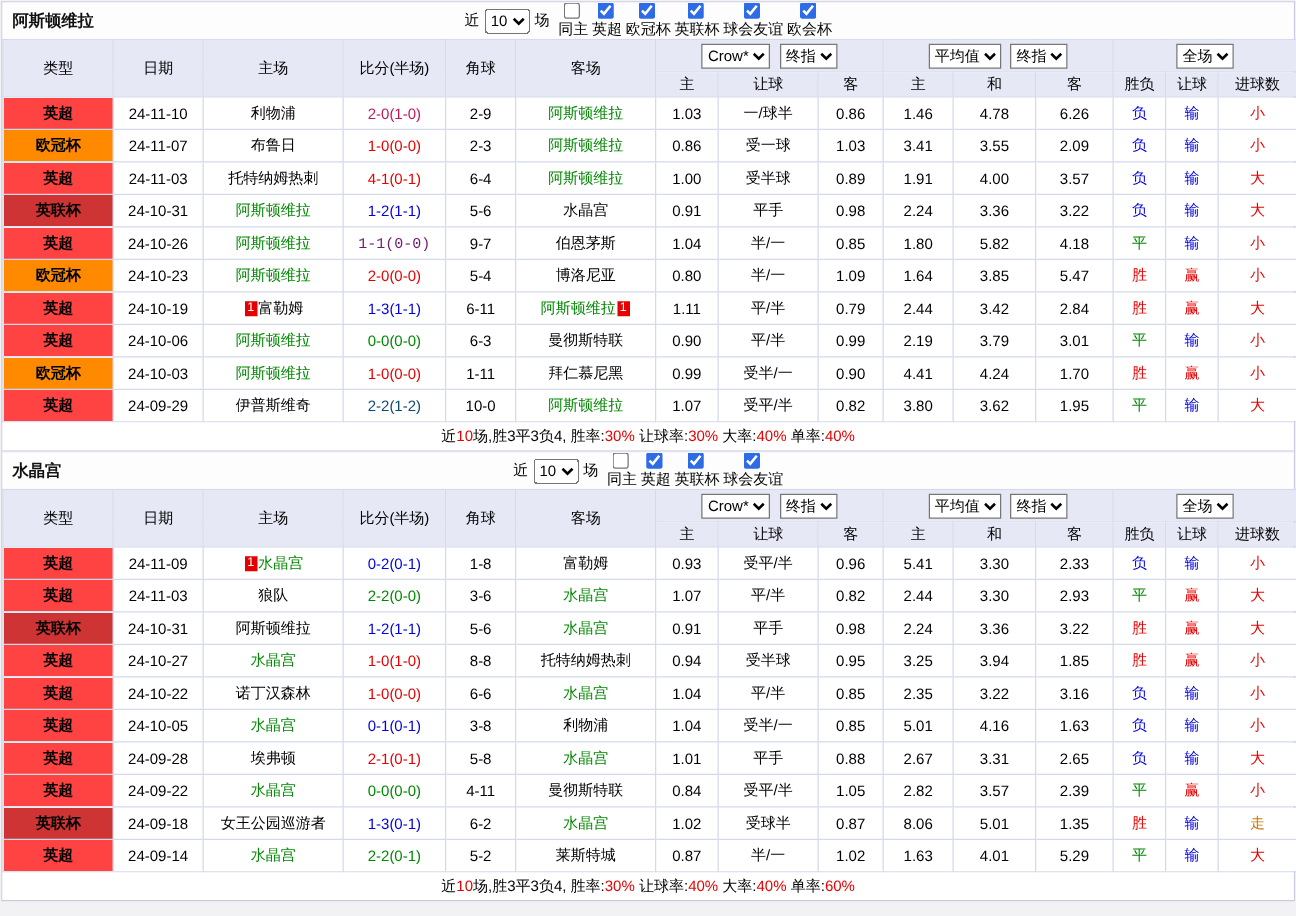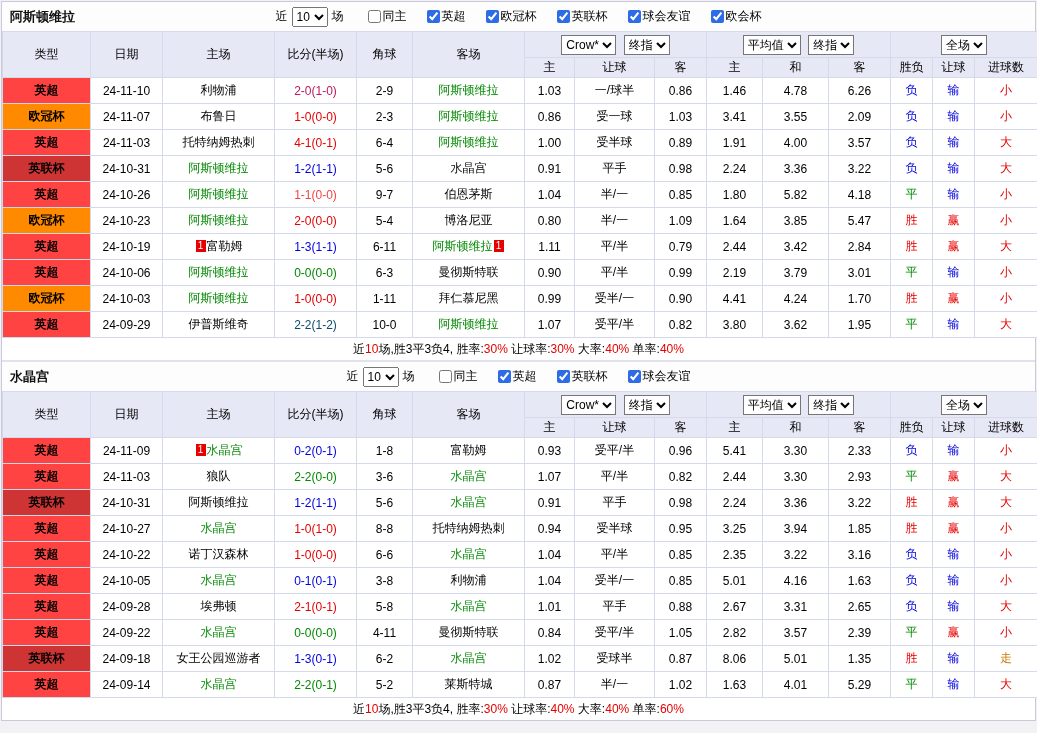--- a/index.html
+++ b/index.html
@@ -9,21 +9,21 @@
   .topbar{height:23px;background:#0c0c8c;color:#fff;display:flex;align-items:center;justify-content:center;gap:12px;font-size:13px;}
   .topbar-title{font-weight:bold;letter-spacing:1px;}
   .radio-opt{display:inline-flex;align-items:center;gap:3px;font-size:12px;cursor:pointer;color:#fff;}
   .radio-opt input{margin:0;width:12px;height:12px;accent-color:#4d8bf5;}
   .section{border-top:2px solid #e2e2ec;}
   .section:first-of-type{border-top:none;}
   .section-bar{position:relative;height:29px;display:flex;align-items:center;justify-content:center;font-size:12px;background:#fdfdfe;}
   .team-title{position:absolute;left:8px;top:0;height:29px;display:flex;align-items:center;font-weight:bold;font-size:13px;color:#111;}
   .filter{display:flex;align-items:center;gap:4px;color:#000;}
   .filter select{font-size:12px;height:20px;}
-  .check-item{display:inline-flex;align-items:center;margin-left:20px;cursor:pointer;}
+  .check-item{display:inline-flex;align-items:center;margin-left:3px;cursor:pointer;flex-direction:column;}
   .check-item input{margin:0 2px 0 0;width:13px;height:13px;accent-color:#2e6be6;}
   table.grid{border-collapse:collapse;table-layout:fixed;width:100%;font-size:12px;text-align:center;}
   .grid th,.grid td{border:1px solid #d5daeb;padding:0 2px;white-space:nowrap;overflow:hidden;}
   .grid thead th{background:#e6e8f5;font-weight:normal;color:#000;}
   .grid tr.hrow1 th{height:26px;}
   .grid tr.hrow2 th{height:20px;}
   .grid tbody td{height:26px;color:#000;background:#fff;}
   td.c-league{color:#fff;font-weight:bold;padding:0;}
   .sel-cell select{font-size:12px;height:20px;margin:0 2px;background:#fff;}
   .team-green{color:#008800;}
@@ -185,21 +185,21 @@
               <td>3.36</td>
               <td>3.22</td>
               <td style="color: rgb(0, 0, 224);">负</td>
               <td style="color: rgb(0, 0, 224);">输</td>
               <td style="color: rgb(230, 0, 0);">大</td>
             </tr>
             <tr>
               <td class="c-league" style="background: rgb(255, 66, 66);">英超</td>
               <td>24-10-26</td>
               <td><span class="team-green">阿斯顿维拉</span></td>
-              <td style="color: #ef4444;">1-1(0-0)</td>
+              <td style="color: #701a75; font-family: Liberation Mono, monospace;">1-1(0-0)</td>
               <td class="corners">9-7</td>
               <td><span>伯恩茅斯</span></td>
               <td>1.04</td>
               <td>半/一</td>
               <td>0.85</td>
               <td>1.80</td>
               <td>5.82</td>
               <td>4.18</td>
               <td style="color: rgb(0, 136, 0);">平</td>
               <td style="color: rgb(0, 0, 224);">输</td>

